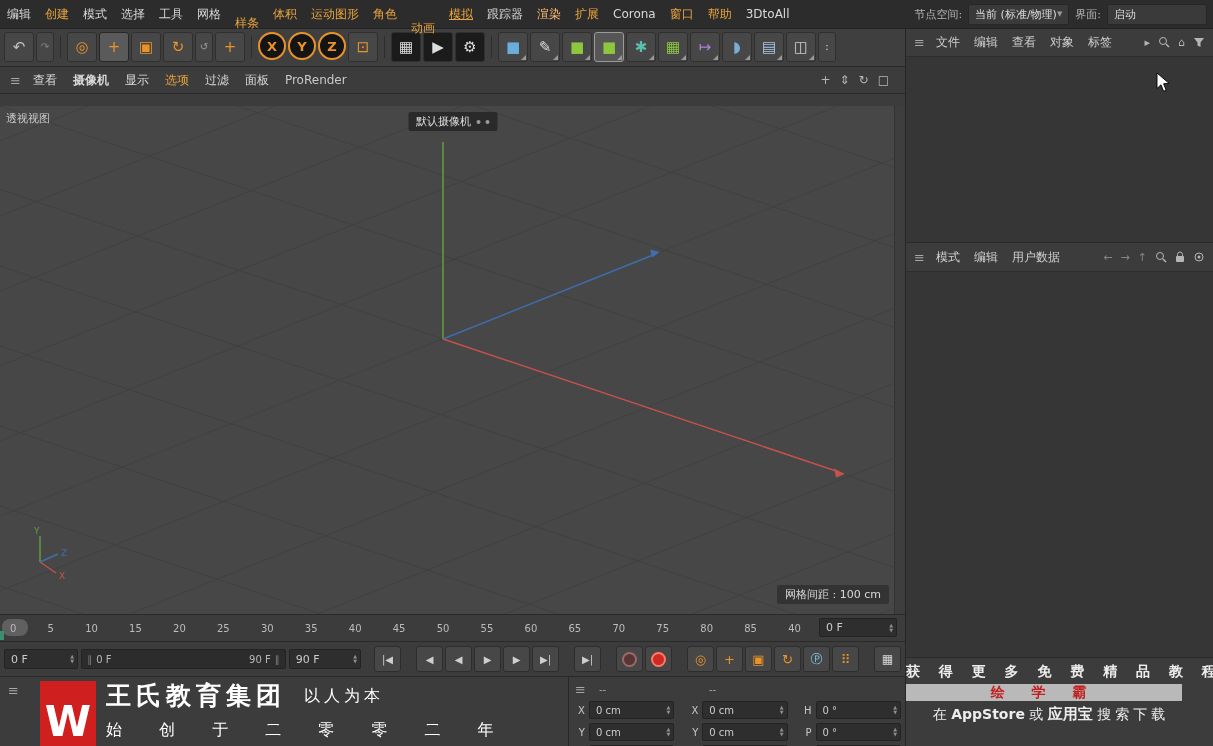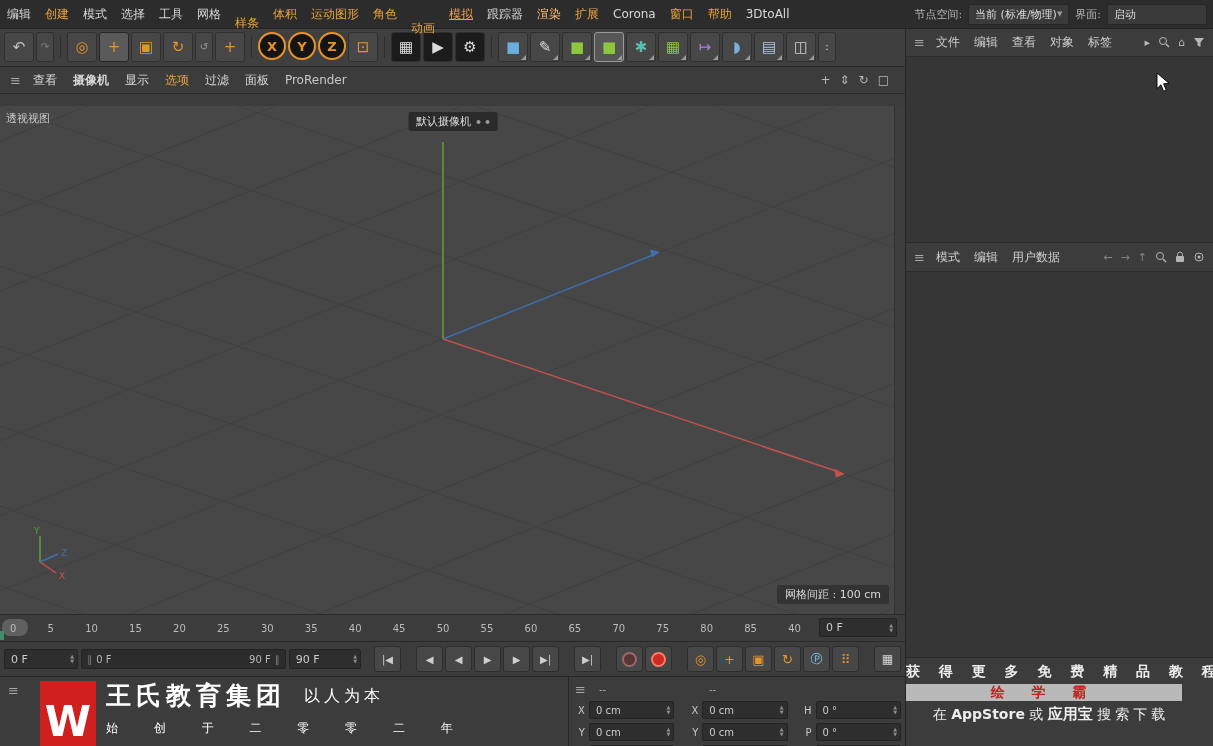--- a/index.html
+++ b/index.html
@@ -74,21 +74,21 @@
   .pb.circdim::before{content:"";width:11px;height:11px;border-radius:50%;border:2px solid #9a6a6a;background:#5a3434;}
   .pb.circred::before{content:"";width:11px;height:11px;border-radius:50%;border:2px solid #ff7a66;background:#cc2a22;}
   
   .bottom{height:86px;display:flex;border-top:1px solid #282828;}
   .mat{width:568px;position:relative;background:#3c3c3c;border-right:1px solid #282828;overflow:hidden;}
   .mat .hamb{position:absolute;left:4px;top:6px;}
   .logo{position:absolute;left:40px;top:4px;width:56px;height:80px;background:#cf1f1f;display:flex;
         align-items:center;justify-content:center;font-size:42px;font-weight:bold;color:#fff;}
   .company{position:absolute;left:106px;top:2px;font-size:25px;font-weight:bold;color:#fff;letter-spacing:5px;white-space:nowrap;}
   .slogan{position:absolute;left:304px;top:9px;font-size:16px;color:#fff;letter-spacing:4px;white-space:nowrap;}
-  .brand2{position:absolute;left:106px;top:43px;font-size:12px;color:#fff;letter-spacing:16px;white-space:nowrap;}
+  .brand2{position:absolute;left:106px;top:43px;font-size:16px;color:#fff;letter-spacing:16px;white-space:nowrap;}
   .coords{flex:1;position:relative;background:#3c3c3c;overflow:hidden;}
   .coords .hamb{position:absolute;left:2px;top:5px;}
   .chdr{position:absolute;top:7px;font-size:10px;color:#a8a8a8;}
   .crows{position:absolute;left:6px;top:24px;right:4px;}
   .crow{display:flex;align-items:center;gap:4px;margin-bottom:4px;font-size:10px;color:#c8c8c8;}
   .clabel{width:10px;text-align:right;}
   .cfld{width:86px;height:18px;}
   .cfld .val{font-size:10px;}
   .cgap{width:6px;}
   

